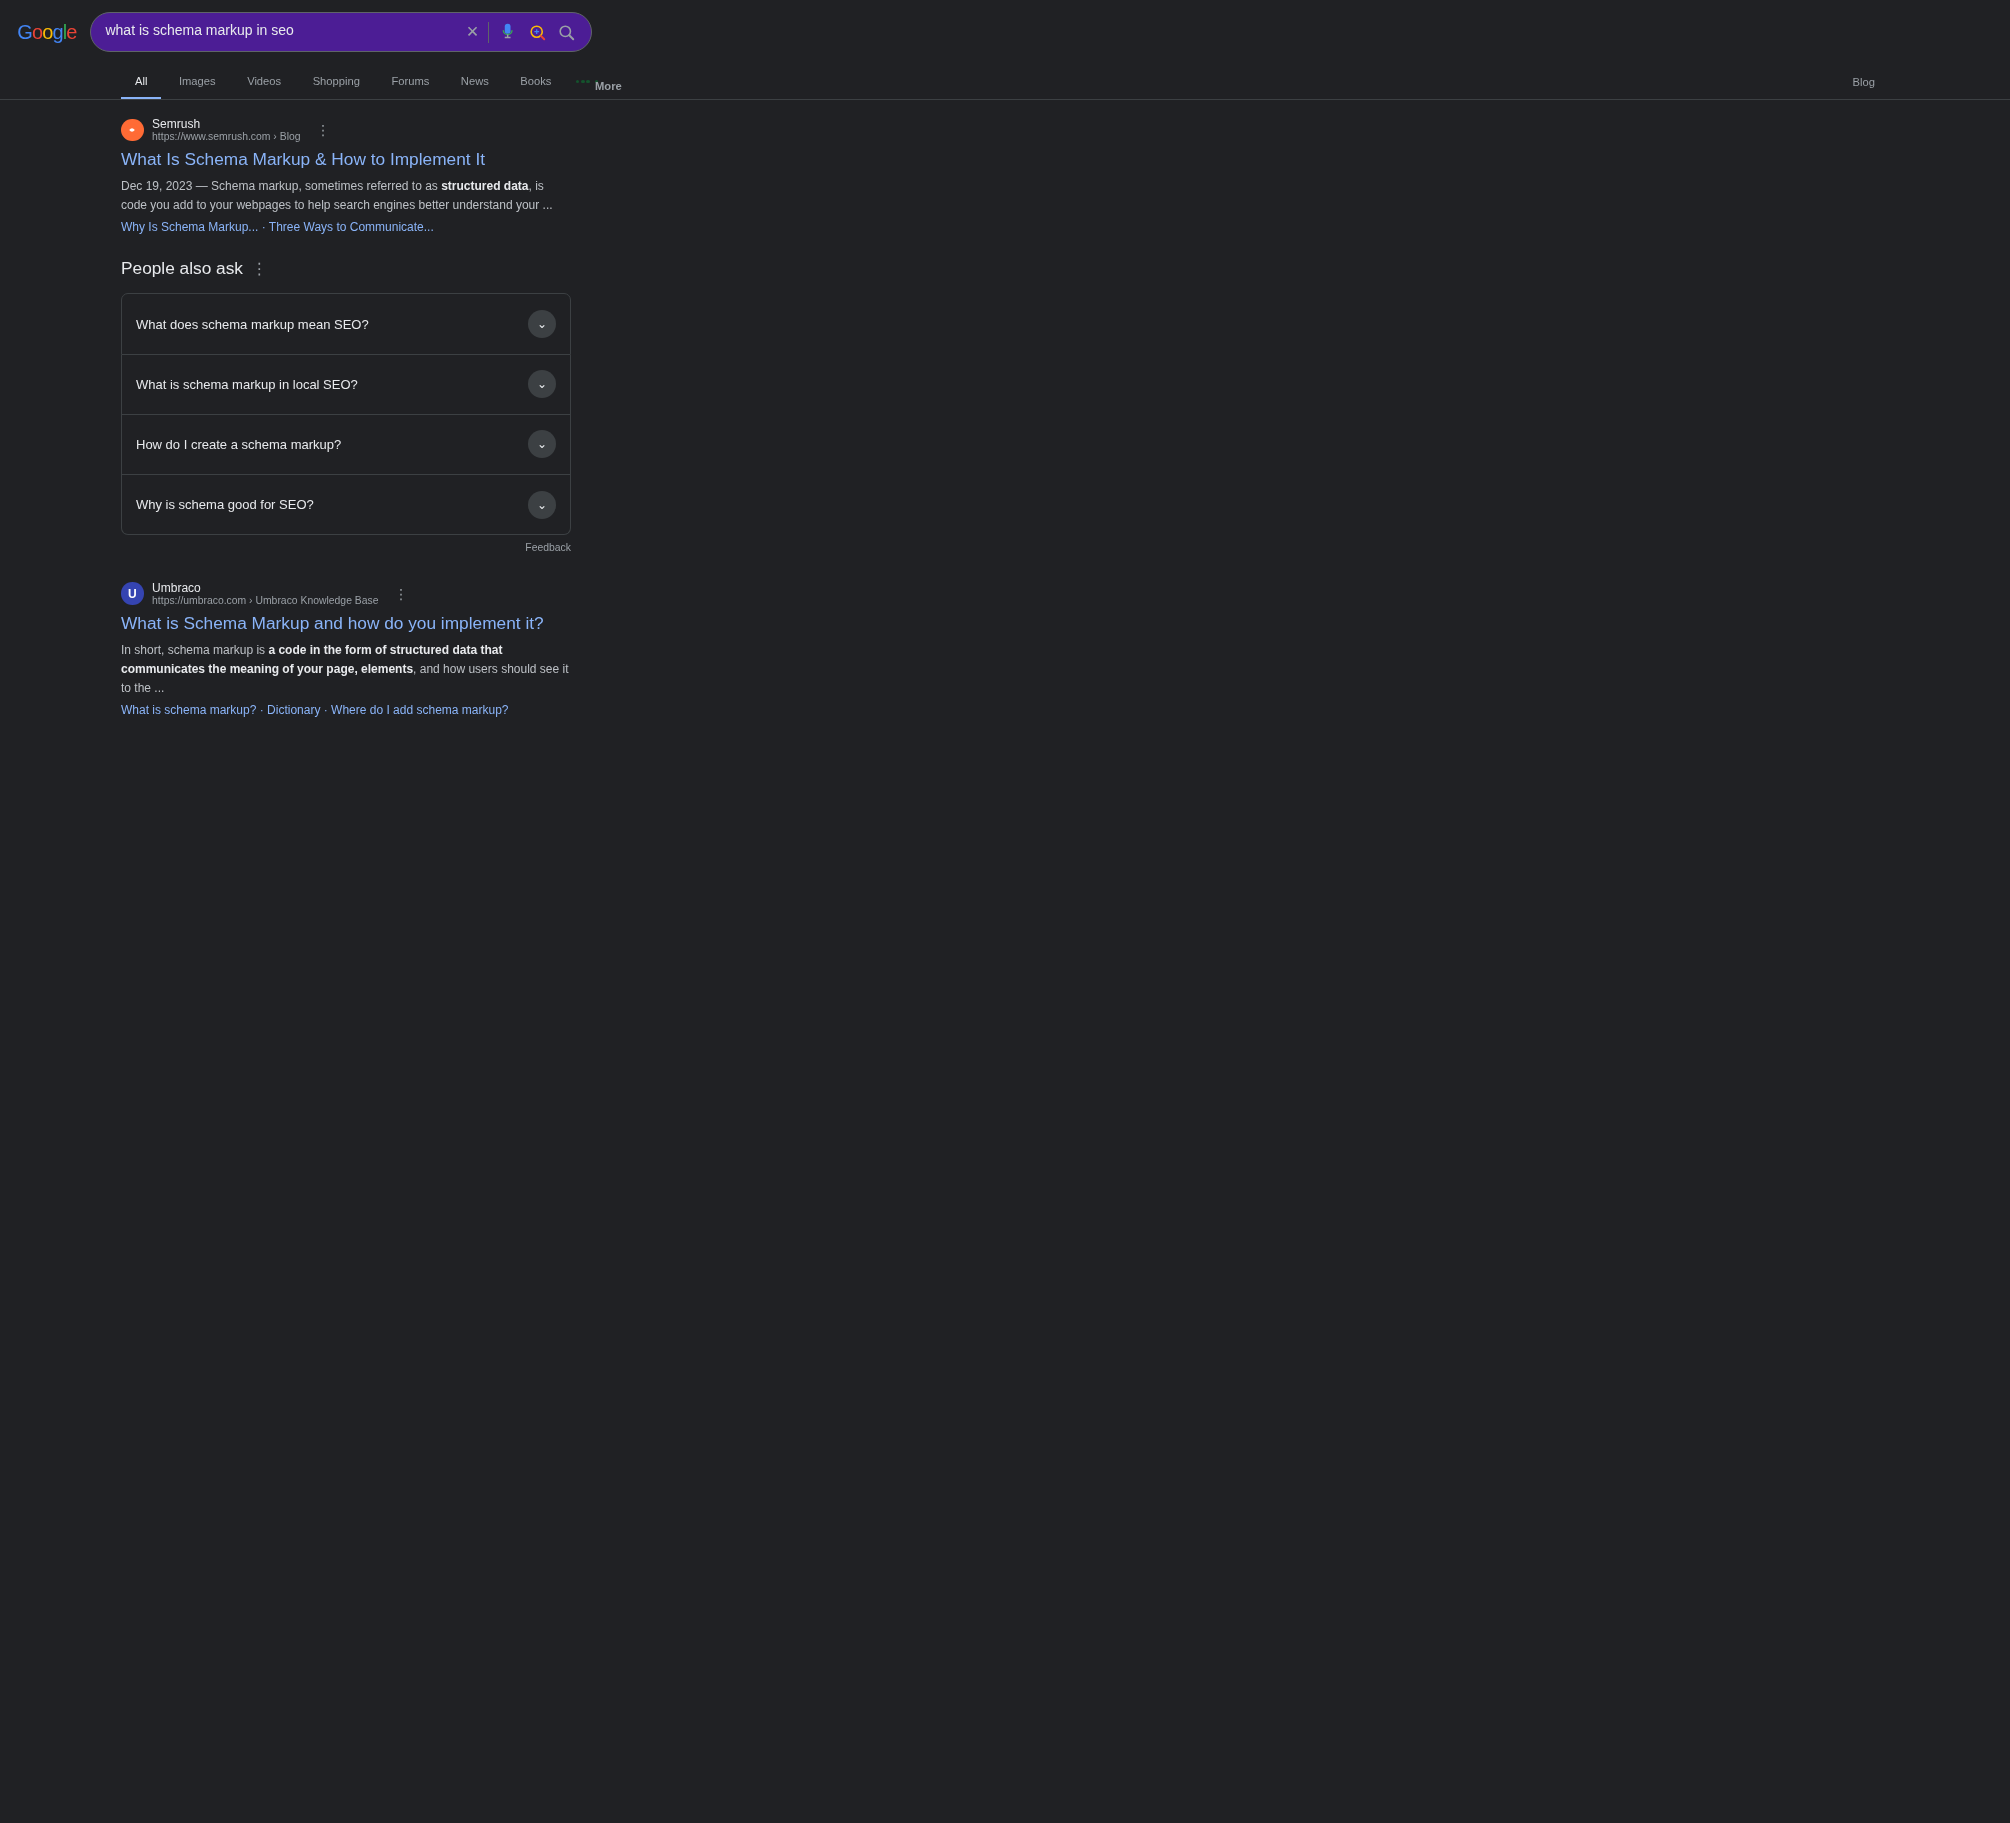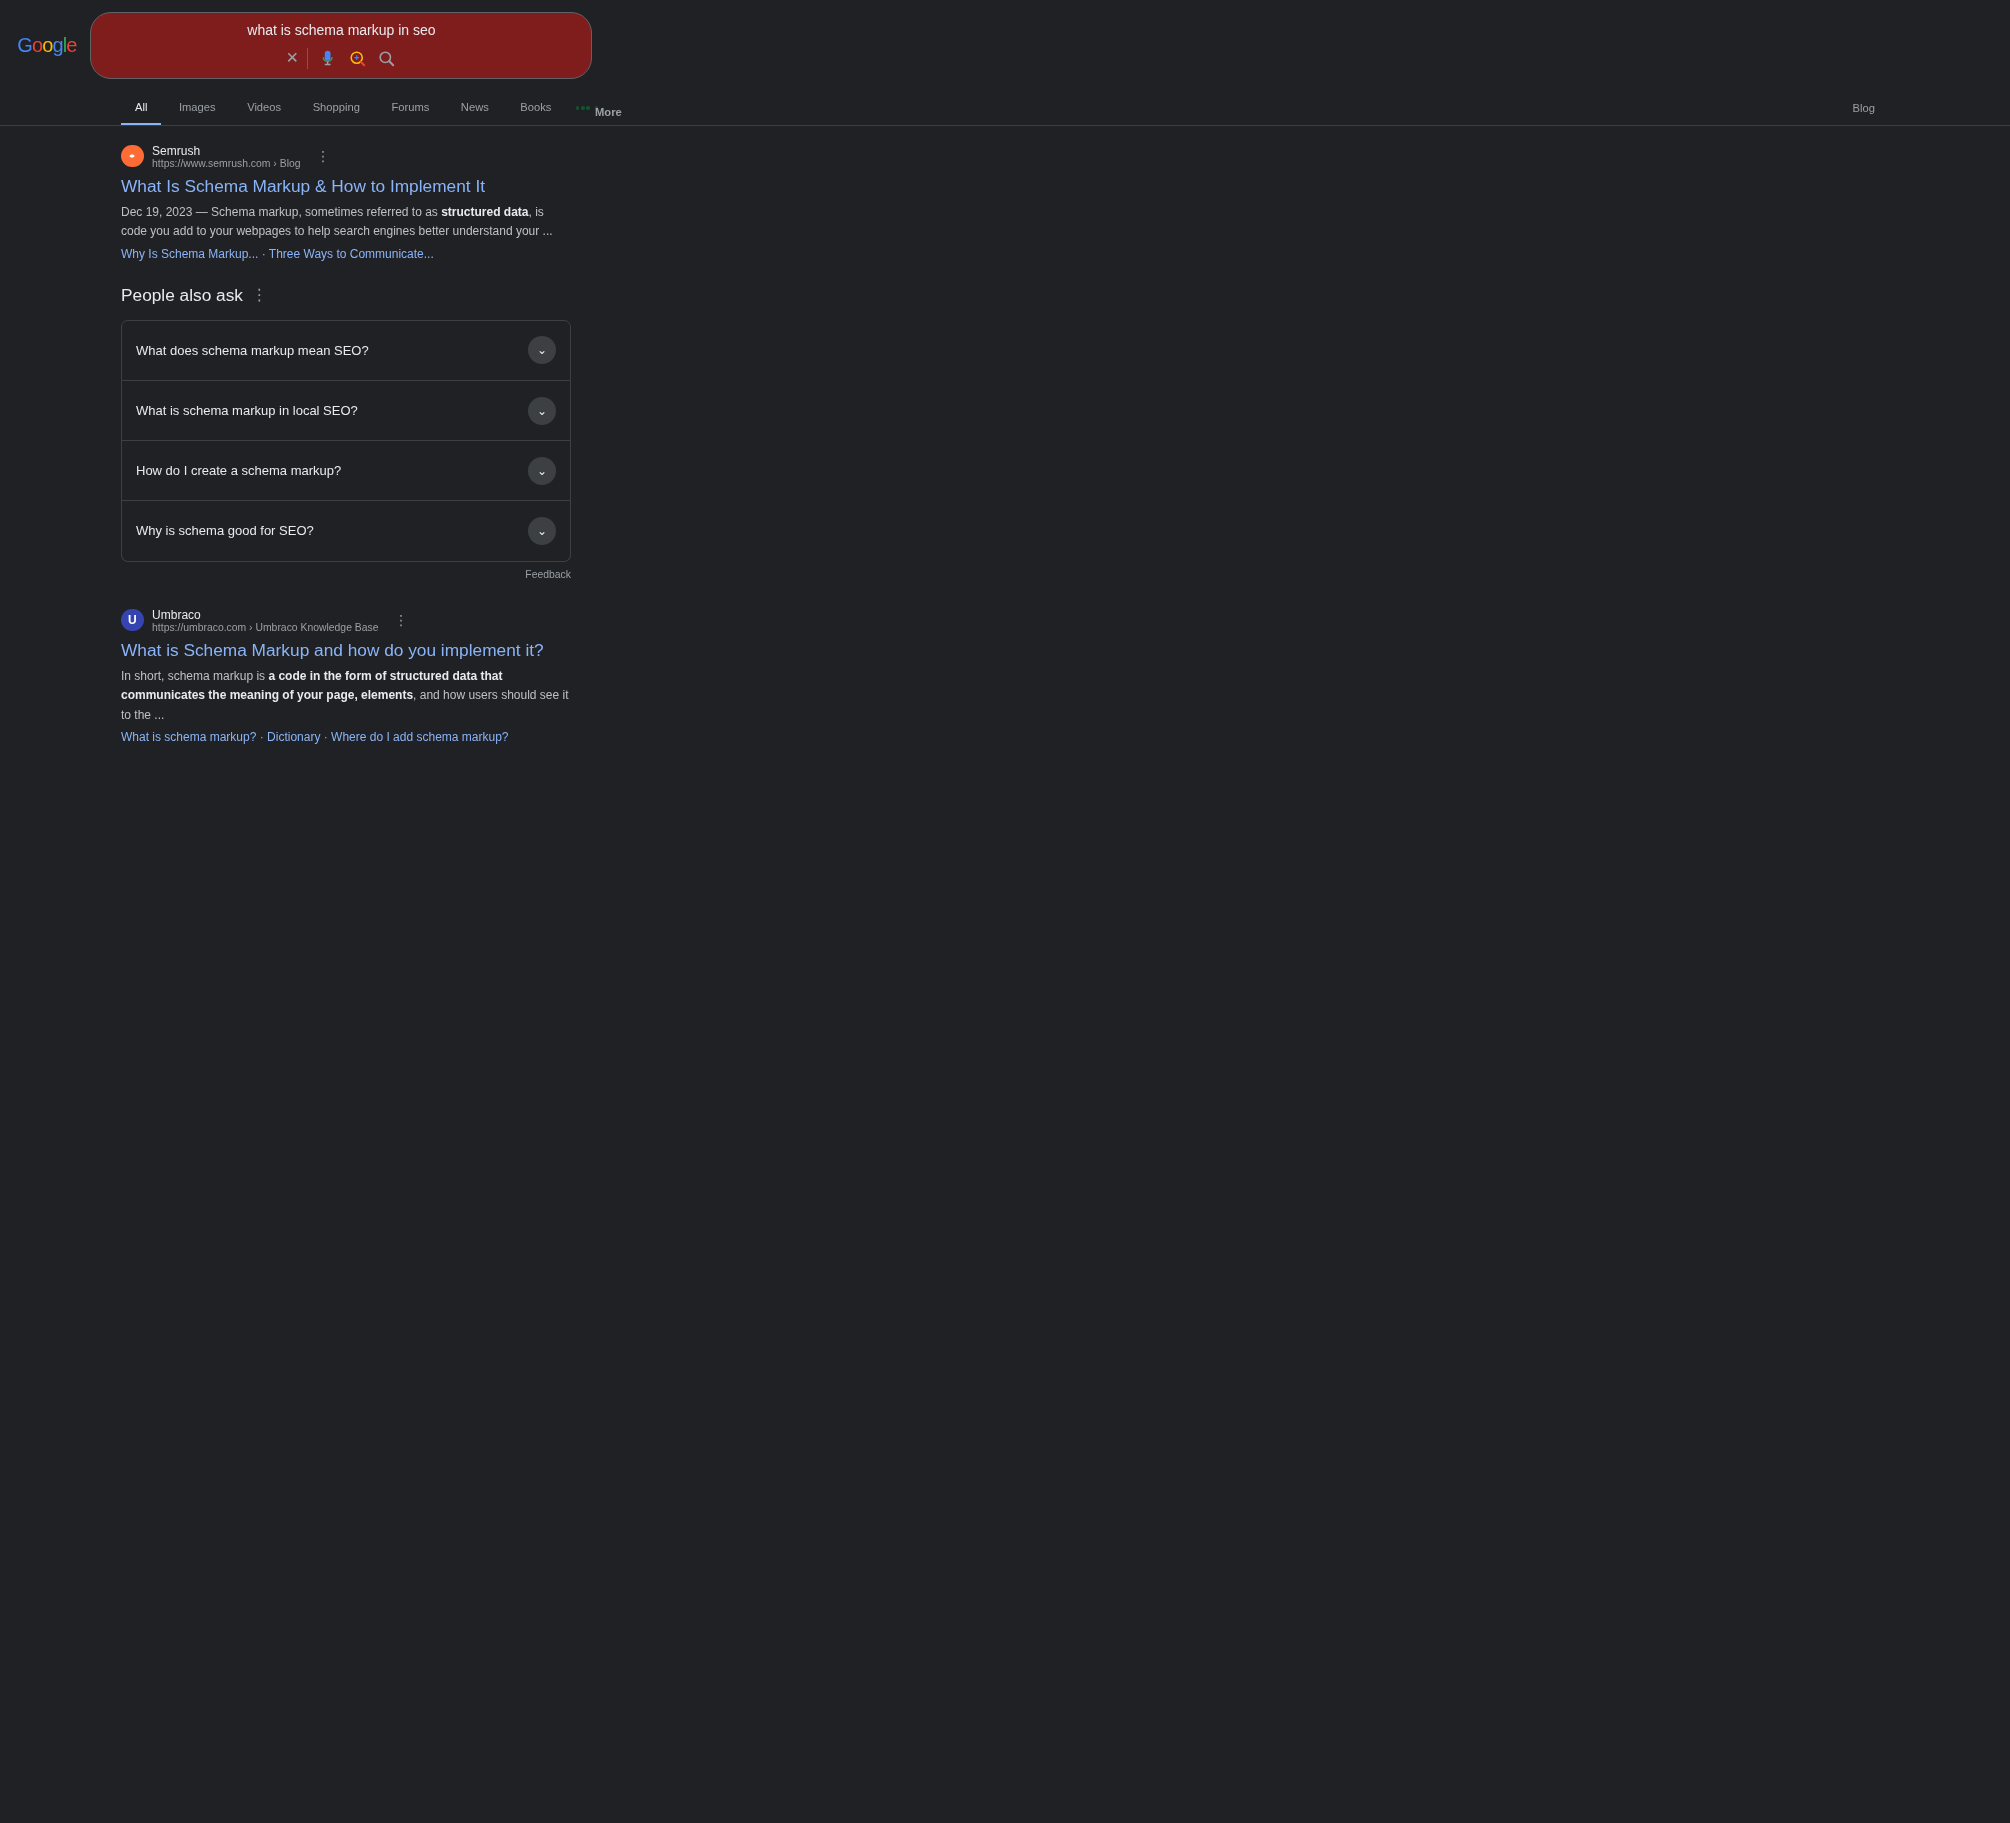--- a/index.html
+++ b/index.html
@@ -32,27 +32,25 @@
     .google-logo span:nth-child(5) { color: #34a853; }
     .google-logo span:nth-child(6) { color: #ea4335; }
 
     .search-bar-wrapper {
       flex: 1;
       max-width: 502px;
       position: relative;
     }
     .search-bar {
       display: flex;
-      align-items: center;
-      background: #7f1d1d;
+      background: #4c1d95;
       border: 0.9px solid #5f6368;
       border-radius: 21px;
       padding: 8.6px 14px;
       gap: 10.4px;
-      flex-direction: column;
     }
     .search-input-text {
       flex: 1;
       font-size: 14px;
       color: #e8eaed;
       background: transparent;
       border: none;
       outline: none;
     }
     .search-bar-icons {

